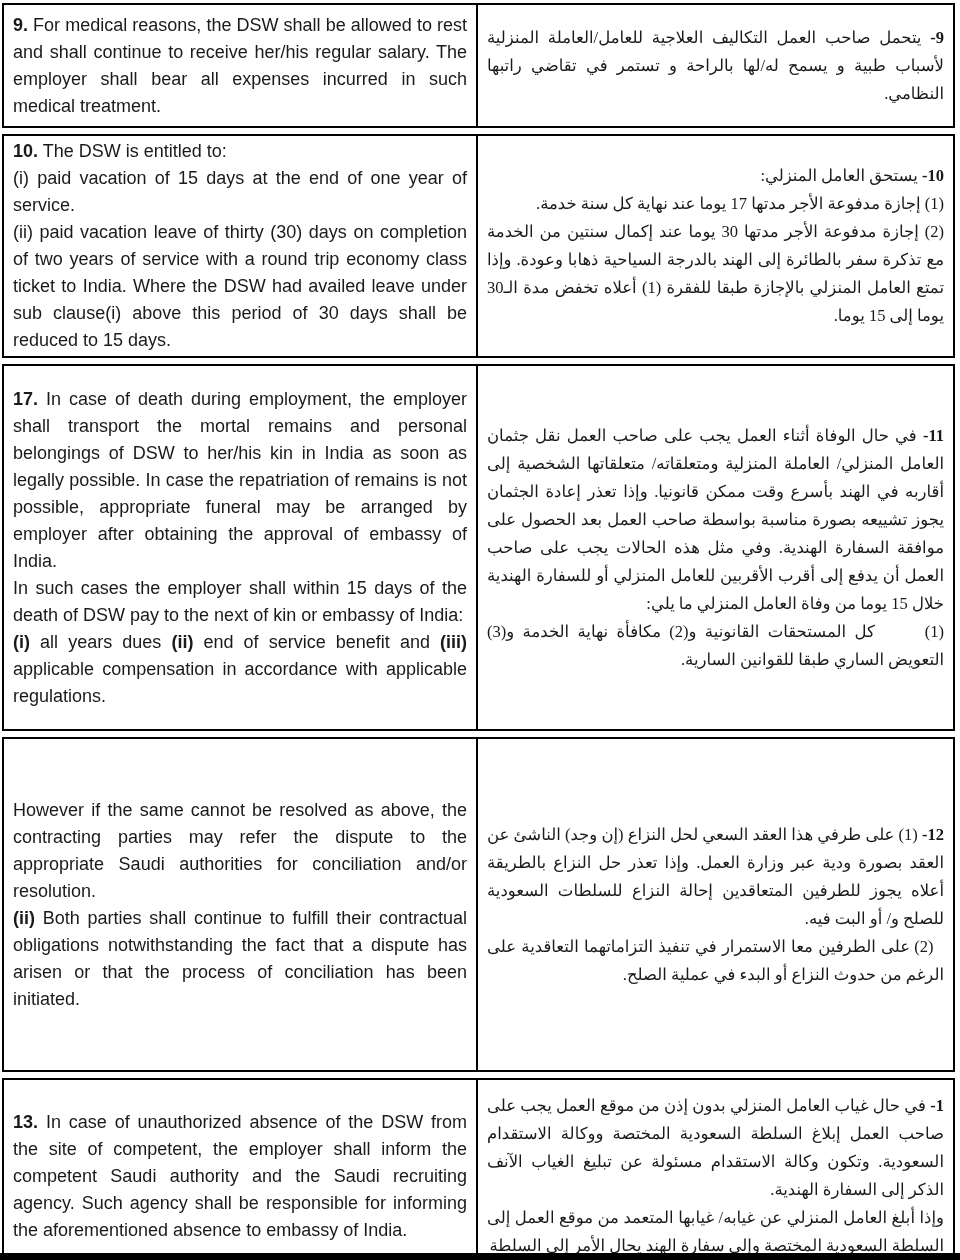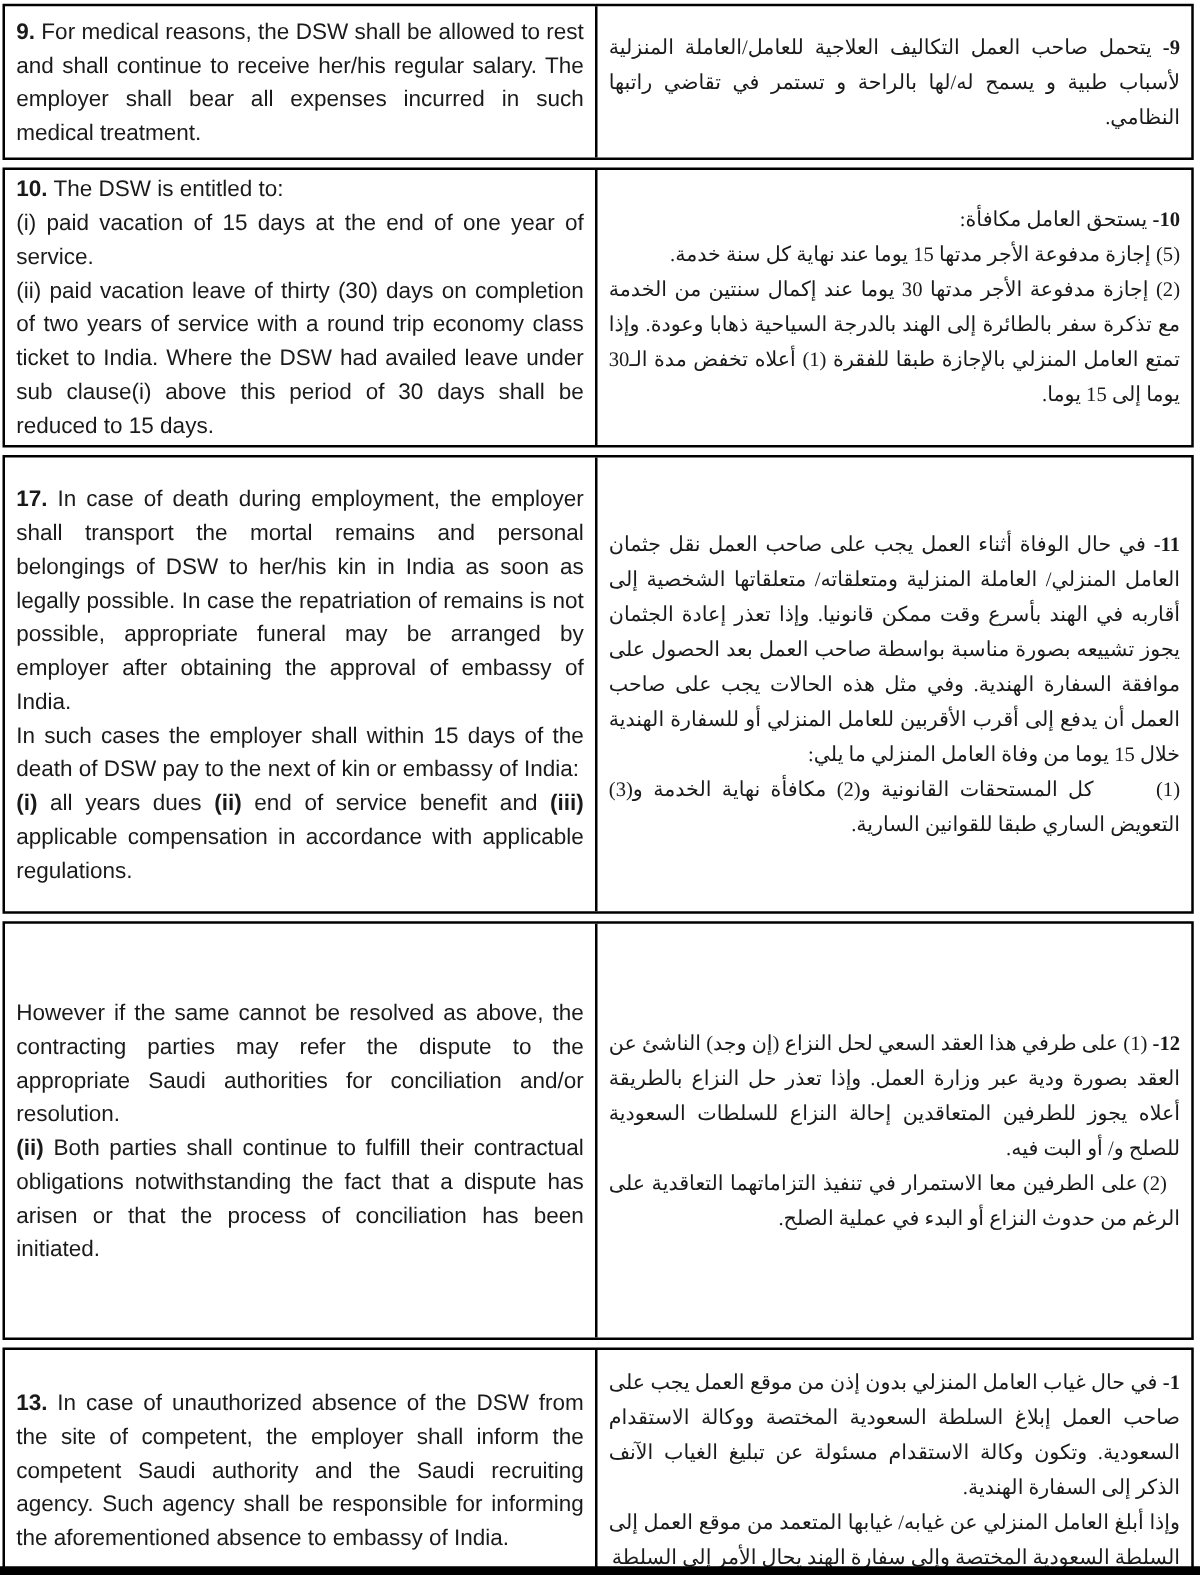--- a/index.html
+++ b/index.html
@@ -75,22 +75,22 @@
         </div>
     </div>
 
     <div class="row" style="height:224px">
       <div class="cell en">
           <p><b>10.</b><span> The DSW is entitled to:</span></p>
           <p><span>(i) paid vacation of 15 days at the end of one year of service.</span></p>
           <p><span>(ii) paid vacation leave of thirty (30) days on completion of two years of service with a round trip economy class ticket to India. Where the DSW had availed leave under sub clause(i) above this period of 30 days shall be reduced to 15 days.</span></p>
         </div>
       <div class="cell ar">
-          <p><b>10-</b><span> يستحق العامل مكافأة:</span></p>
-          <p><span>(5) إجازة مدفوعة الأجر مدتها 15 يوما عند نهاية كل سنة خدمة.</span></p>
+          <p><b>10-</b><span> يستحق العامل المنزلي:</span></p>
+          <p><span>(1) إجازة مدفوعة الأجر مدتها 17 يوما عند نهاية كل سنة خدمة.</span></p>
           <p><span>(2) إجازة مدفوعة الأجر مدتها 30 يوما عند إكمال سنتين من الخدمة مع تذكرة سفر بالطائرة إلى الهند بالدرجة السياحية ذهابا وعودة. وإذا تمتع العامل المنزلي بالإجازة طبقا للفقرة (1) أعلاه تخفض مدة الـ30 يوما إلى 15 يوما.</span></p>
         </div>
     </div>
 
     <div class="row" style="height:367px">
       <div class="cell en">
           <p><b>17.</b><span> In case of death during employment, the employer shall transport the mortal remains and personal belongings of DSW to her/his kin in India as soon as legally possible. In case the repatriation of remains is not possible, appropriate funeral may be arranged by employer after obtaining the approval of embassy of India.</span></p>
           <p><span>In such cases the employer shall within 15 days of the death of DSW pay to the next of kin or embassy of India:</span></p>
           <p><b>(i)</b><span> all years dues </span><b>(ii)</b><span> end of service benefit and </span><b>(iii)</b><span> applicable compensation in accordance with applicable regulations.</span></p>
         </div>

